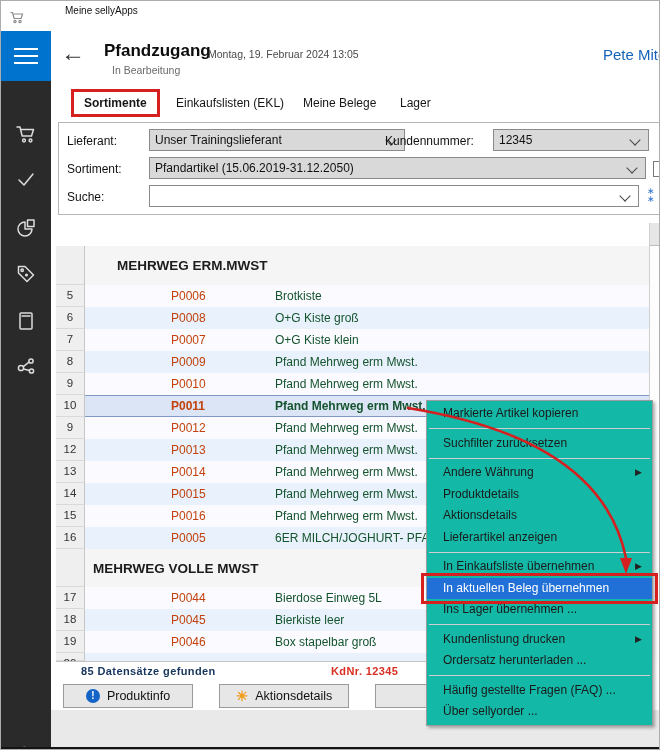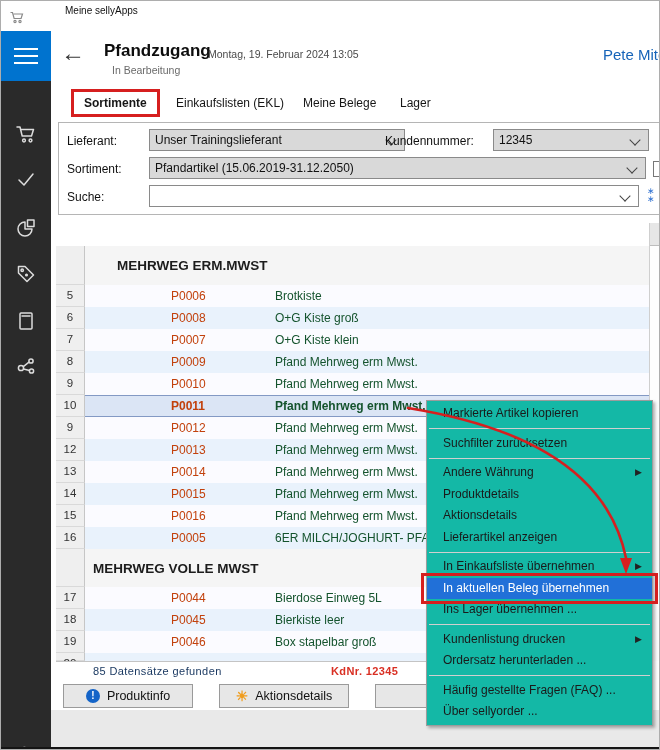--- a/index.html
+++ b/index.html
@@ -50,21 +50,21 @@
   .trow.selected .nrcell,.trow.selected .namecell{font-weight:bold;}
   .trow.partial{height:8px;overflow:hidden;}
   .trow.group{background:#f5f5f5;}
   .numcell{width:29px;background:#efefef;border-right:1px solid #c6c6c6;border-bottom:1px solid #d9d9d9;
            box-sizing:border-box;font-size:11.5px;color:#333;text-align:center;padding-top:4px;}
   .col2{width:73px;}
   .nrcell{width:108px;font-size:12px;color:#c2410c;padding:4px 0 0 13px;box-sizing:border-box;}
   .namecell{flex:1;font-size:12px;color:#14532d;padding:4px 0 0 9px;box-sizing:border-box;white-space:nowrap;overflow:hidden;}
   .glabel{flex:1;font-size:13.5px;font-weight:bold;color:#1c1c1c;display:flex;align-items:center;padding-left:8px;}
   
-  .countline{left:92px;top:664px;font-size:11px;font-weight:normal;color:#16355e;letter-spacing:.4px;}
+  .countline{left:80px;top:664px;font-size:11px;font-weight:bold;color:#16355e;letter-spacing:.4px;}
   .kdnr{left:302px;top:664px;font-size:11px;font-weight:bold;color:#d92f23;letter-spacing:.4px;margin-left:28px;}
   .btn{position:absolute;top:683px;height:24px;background:#e7e7e7;border:1px solid #9a9a9a;box-sizing:border-box;
        display:flex;align-items:center;justify-content:center;gap:7px;font-size:12.5px;color:#111;}
   .infoicon{display:inline-block;width:14px;height:14px;border-radius:50%;background:#1464c8;color:#fff;
             font-size:10px;font-weight:bold;text-align:center;line-height:14px;}
   .sunicon{color:#f09d1e;font-size:14px;font-weight:bold;}
   .refreshicon{color:#2d7dd2;font-size:14px;font-weight:bold;}
   .bottomstrip{left:50px;top:709px;width:610px;height:37px;background:#e9e9e9;}
   .bottombar{left:0;top:746px;width:660px;height:4px;background:#141414;}
   

